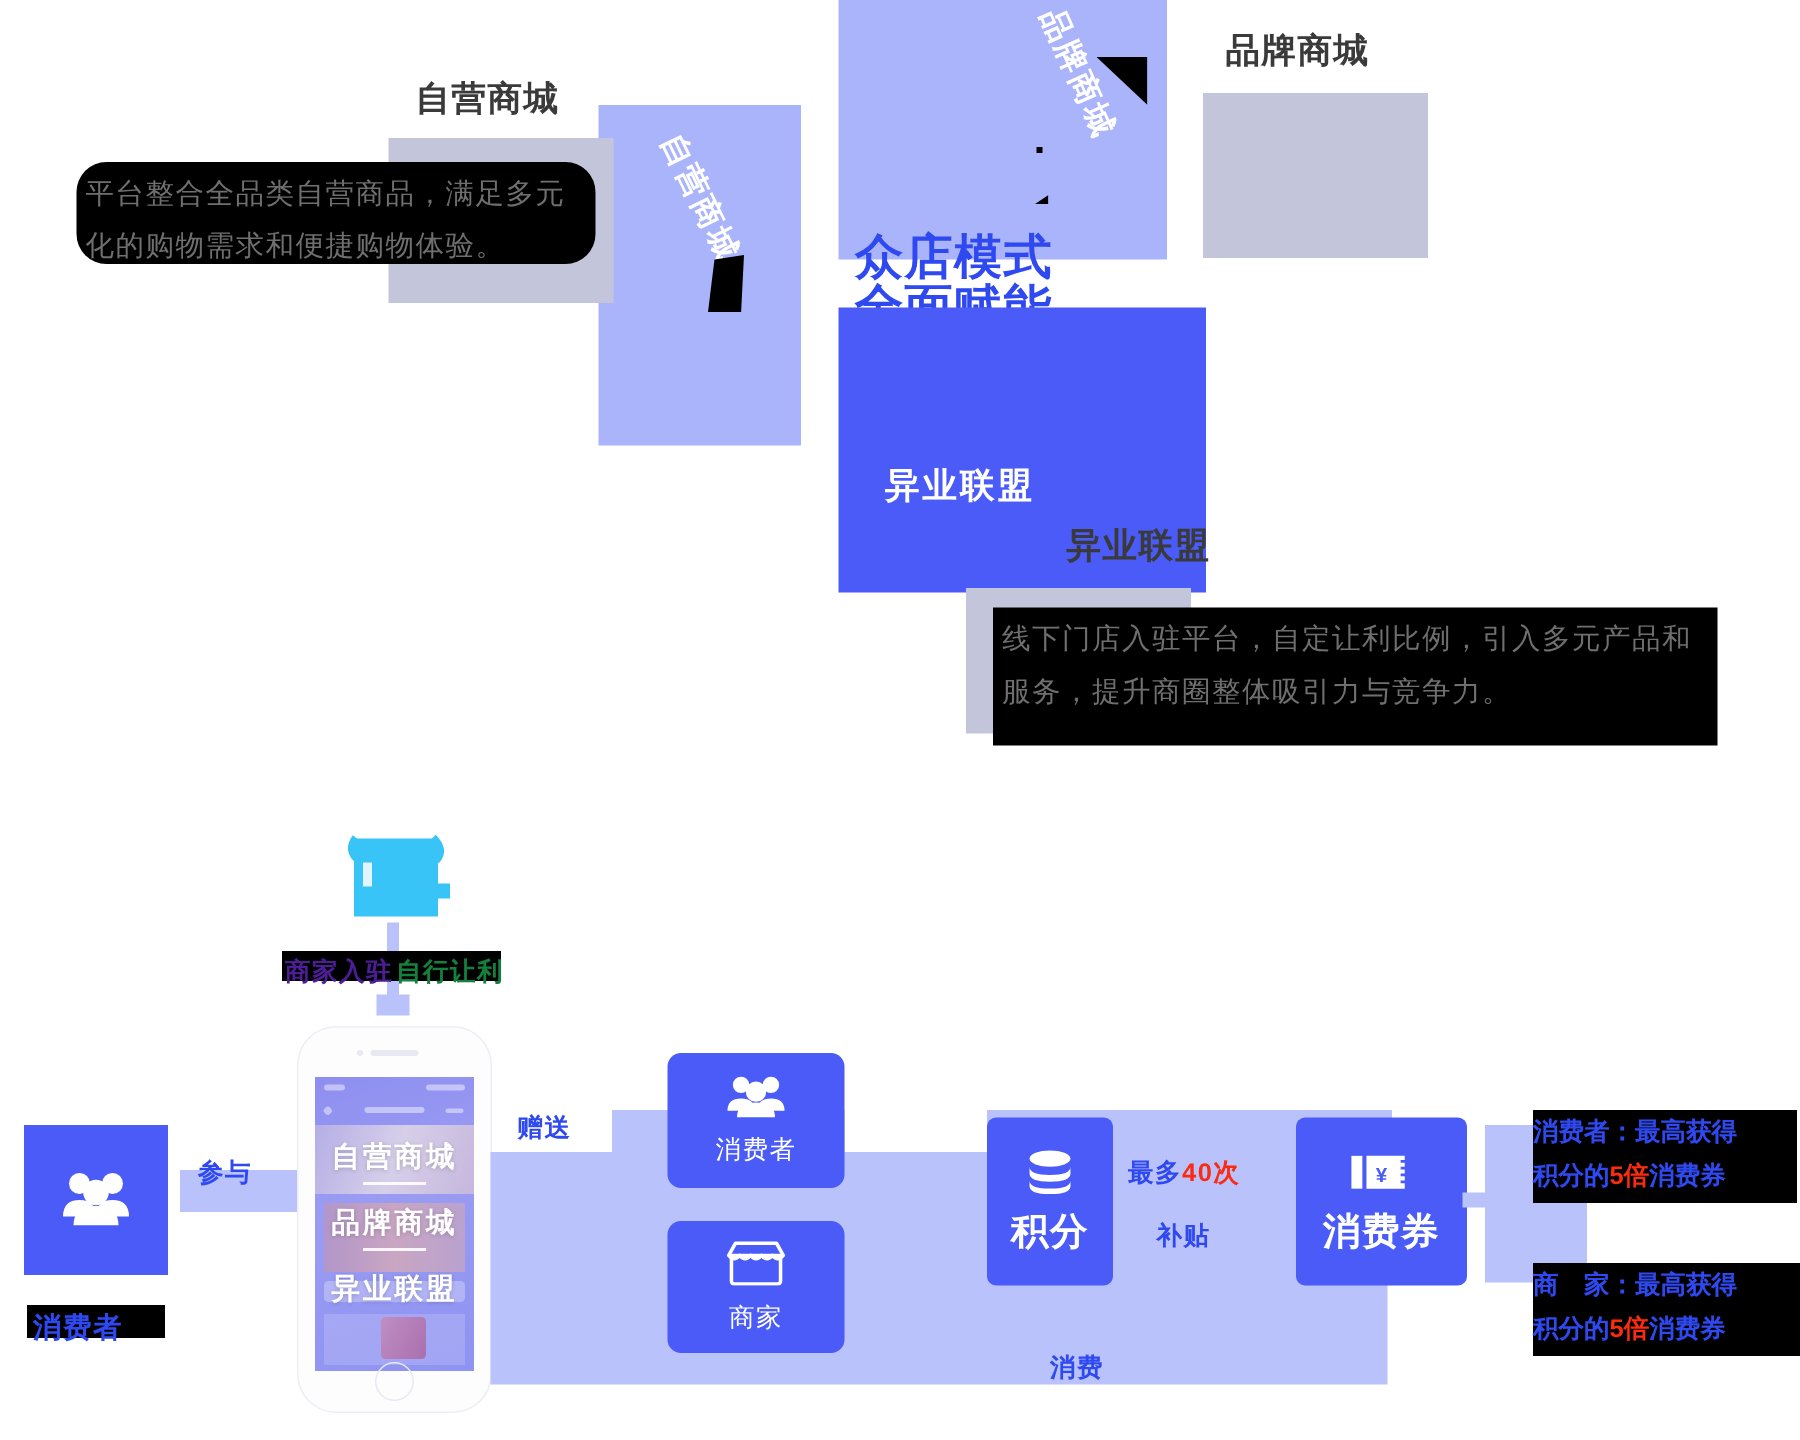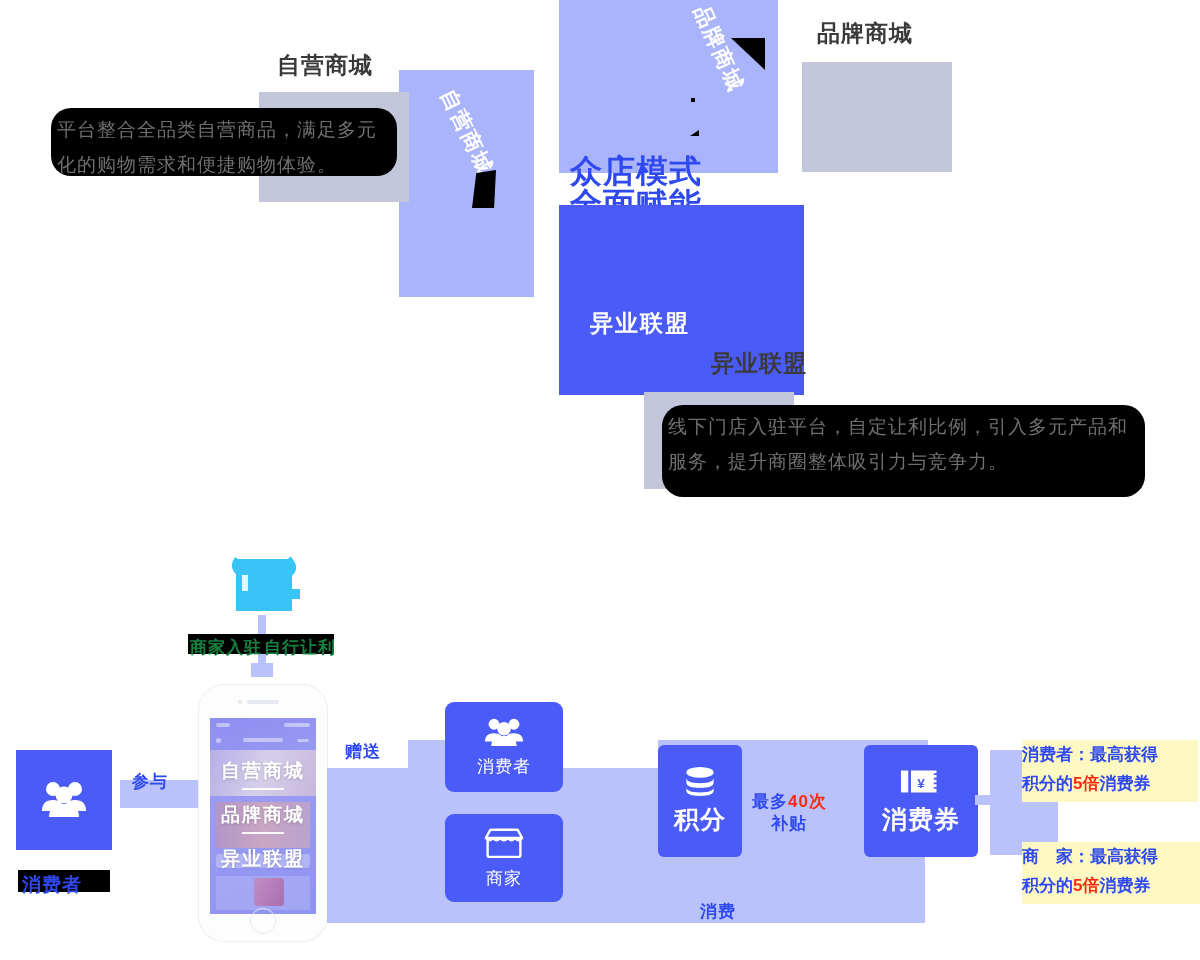--- a/index.html
+++ b/index.html
@@ -89,21 +89,21 @@
   .phone-cam{position:absolute;top:16px;left:40px;width:4px;height:4px;border-radius:50%;background:#e7e9f2;}
   .phone-overlay{
     position:absolute;left:0;right:0;color:#fff;font-weight:bold;font-size:19px;
     text-align:center;letter-spacing:2px;text-shadow:0 1px 3px rgba(0,0,0,.18);
   }
   .phone-div{
     position:absolute;left:50%;transform:translateX(-50%);
     width:42px;height:2px;background:#fff;opacity:.9;
   }
   .right-note{
-    position:absolute;background:#fef9c3;color:#2f49f0;font-weight:bold;
+    position:absolute;background:#000000;color:#2f49f0;font-weight:bold;
     font-size:17px;line-height:29px;white-space:nowrap;letter-spacing:0px;
   }
 </style>
 </head>
 <body>
 
 <div class="stage">
 
   <div class="abs panel-light" style="left:399px;top:70px;width:135px;height:227px;"></div>
   <div class="rot-label" style="left:407px;top:118px;width:120px;text-align:center;transform:rotate(64deg);">自营商城</div>
@@ -125,38 +125,38 @@
   <div class="big-head" style="left:570px;top:155px;">
     <span>众店模式</span><br>
     <span>全面赋能</span>
   </div>
 
   <div class="abs panel-blue" style="left:559px;top:205px;width:245px;height:190px;"></div>
   <div class="panel-inner-label" style="left:590px;top:308px;">异业联盟</div>
 
   <div class="section-title" style="left:711px;top:348px;">异业联盟</div>
   <div class="caption-gray" style="left:644px;top:392px;width:150px;height:97px;"></div>
-  <div class="caption-black" style="left:662px;top:405px;width:483px;height:92px;border-radius:21px;">线下门店入驻平台，自定让利比例，引入多元产品和服务，提升商圈整体吸引力与竞争力。</div>
+  <div class="caption-black" style="left:662px;top:405px;width:483px;height:92px;">线下门店入驻平台，自定让利比例，引入多元产品和服务，提升商圈整体吸引力与竞争力。</div>
 
   <div class="shop-cyan" style="left:228px;top:553px;width:72px;height:62px;">
     <svg viewBox="0 0 72 62" width="72" height="62" aria-hidden="true">
       <path d="M10 6 h52 v14 h-52 z" fill="#39c4f7"></path>
       <path d="M8 18 h56 v40 h-56 z" fill="#39c4f7"></path>
       <path d="M10 6 q-6 8 2 14" fill="none" stroke="#39c4f7" stroke-width="7"></path>
       <path d="M60 6 q8 8 2 14" fill="none" stroke="#39c4f7" stroke-width="7"></path>
       <rect x="62" y="36" width="10" height="10" fill="#39c4f7"></rect>
       <rect x="14" y="22" width="6" height="16" fill="#ffffff" opacity=".85"></rect>
     </svg>
   </div>
 
   <div class="conn" style="left:258px;top:615px;width:8px;height:60px;"></div>
   <div class="conn" style="left:251px;top:663px;width:22px;height:14px;"></div>
 
   <div class="abs" style="left:188px;top:634px;width:146px;height:20px;background:#000;"></div>
-  <div class="flow-text ontop" style="left:190px;top:636px;color:#15803d;">商家入驻</div>
+  <div class="flow-text ontop" style="left:190px;top:636px;color:#4c1d95;">商家入驻</div>
   <div class="flow-text ontop" style="left:264px;top:636px;color:#15803d;">自行让利</div>
 
   <div class="node sq" style="left:16px;top:750px;width:96px;height:100px;">
     <span>
       <svg viewBox="0 0 48 38" width="48" height="38" aria-hidden="true">
         <circle cx="13" cy="10" r="7" fill="#fff"></circle>
         <circle cx="35" cy="10" r="7" fill="#fff"></circle>
         <path d="M2 32 q0-11 11-11 q11 0 11 11 z" fill="#fff"></path>
         <path d="M24 32 q0-11 11-11 q11 0 11 11 z" fill="#fff"></path>
         <circle cx="24" cy="16" r="8.5" fill="#fff"></circle>
@@ -233,21 +233,21 @@
     <span>
       <svg viewBox="0 0 44 34" width="40" height="31" aria-hidden="true">
         <ellipse cx="22" cy="7" rx="15" ry="6" fill="#fff"></ellipse>
         <path d="M7 13 q0 6 15 6 q15 0 15 -6 v5 q0 6 -15 6 q-15 0 -15 -6 z" fill="#fff"></path>
         <path d="M7 23 q0 6 15 6 q15 0 15 -6 v4 q0 6 -15 6 q-15 0 -15 -6 z" fill="#fff"></path>
       </svg>
     </span>
     <span class="node-label big">积分</span>
   </div>
 
-  <div class="flow-text" style="left:752px;top:790px;">
+  <div class="flow-text" style="left:752px;top:770px;">
     <span>最多</span><span class="red">40次</span>
   </div>
   <div class="flow-text" style="left:771px;top:812px;">补贴</div>
 
   <div class="node sq" style="left:864px;top:745px;width:114px;height:112px;border-radius:6px;">
     <span>
       <svg viewBox="0 0 50 34" width="46" height="31" aria-hidden="true">
         <rect x="3" y="5" width="8" height="24" fill="#fff"></rect>
         <path d="M14 5 h28 v3 h-3 v2 h3 v3 h-3 v2 h3 v3 h-3 v2 h3 v3 h-3 v2 h3 v4 h-28 z" fill="#fff"></path>
         <text x="25" y="24" font-size="15" font-family="'Liberation Sans',sans-serif" fill="#4a5bf7" text-anchor="middle" font-weight="bold">¥</text>

